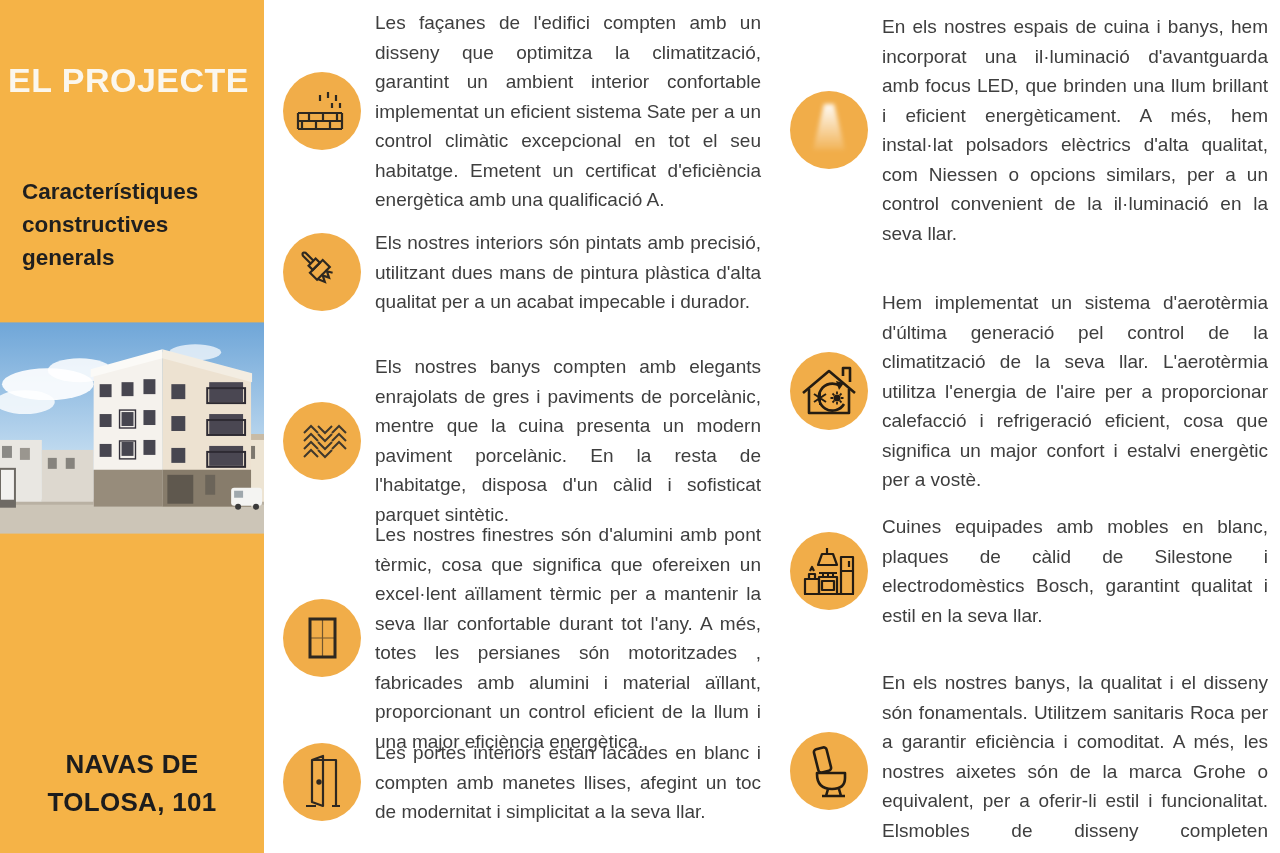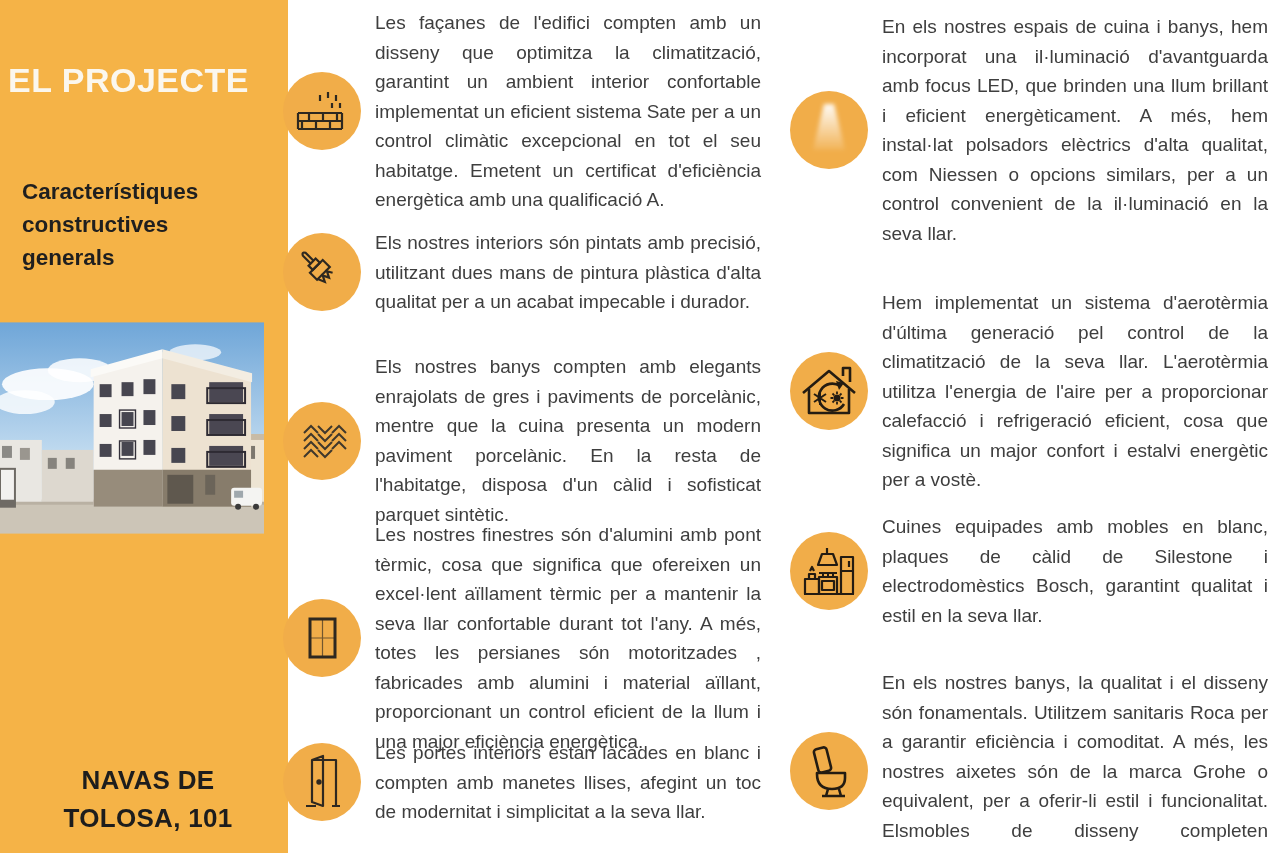--- a/index.html
+++ b/index.html
@@ -1,33 +1,33 @@
 <!DOCTYPE html>
 <html><head>
 <meta charset="utf-8">
 <style>
   html,body{margin:0;padding:0;background:#ffffff;}
   .page{
     position:relative;width:1280px;height:853px;overflow:hidden;
     background:#ffffff;font-family:"Liberation Sans",sans-serif;
   }
   
-  .sidebar{position:absolute;left:0;top:0;width:264px;height:853px;background:#F5B347;padding-left:24px;}
+  .sidebar{position:absolute;left:0;top:0;width:264px;height:853px;background:#F5B347;}
   .sidebar-title{
     position:absolute;left:8px;top:62px;width:252px;margin:0;
     font-size:34px;font-weight:600;letter-spacing:.5px;color:#FBF7EE;line-height:1.1;
   }
   .sidebar-subtitle{
     position:absolute;left:13px;top:166px;width:225px;margin:9px;
     font-size:22.5px;font-weight:600;color:#1F1F1F;line-height:33px;
   }
   .photo{position:absolute;left:0;top:322px;width:264px;height:212px;}
   .photo svg{display:block;}
   .sidebar-address{
-    position:absolute;left:37px;top:745px;width:190px;margin:16px;text-align:center;
+    position:absolute;left:37px;top:745px;width:190px;margin:0;text-align:center;
     font-size:26px;font-weight:600;color:#1D1D1D;line-height:38px;letter-spacing:.3px;
   }
   
   .col{position:absolute;top:0;height:853px;}
   .col-left{left:281px;width:484px;}
   .col-right{left:788px;width:486px;}
   .feature{position:absolute;display:flex;align-items:center;width:100%;}
   .icon-circle{
     flex:0 0 78px;width:78px;height:78px;border-radius:50%;background:#F1AD49;
     display:flex;align-items:center;justify-content:center;margin:0 14px 0 2px;

